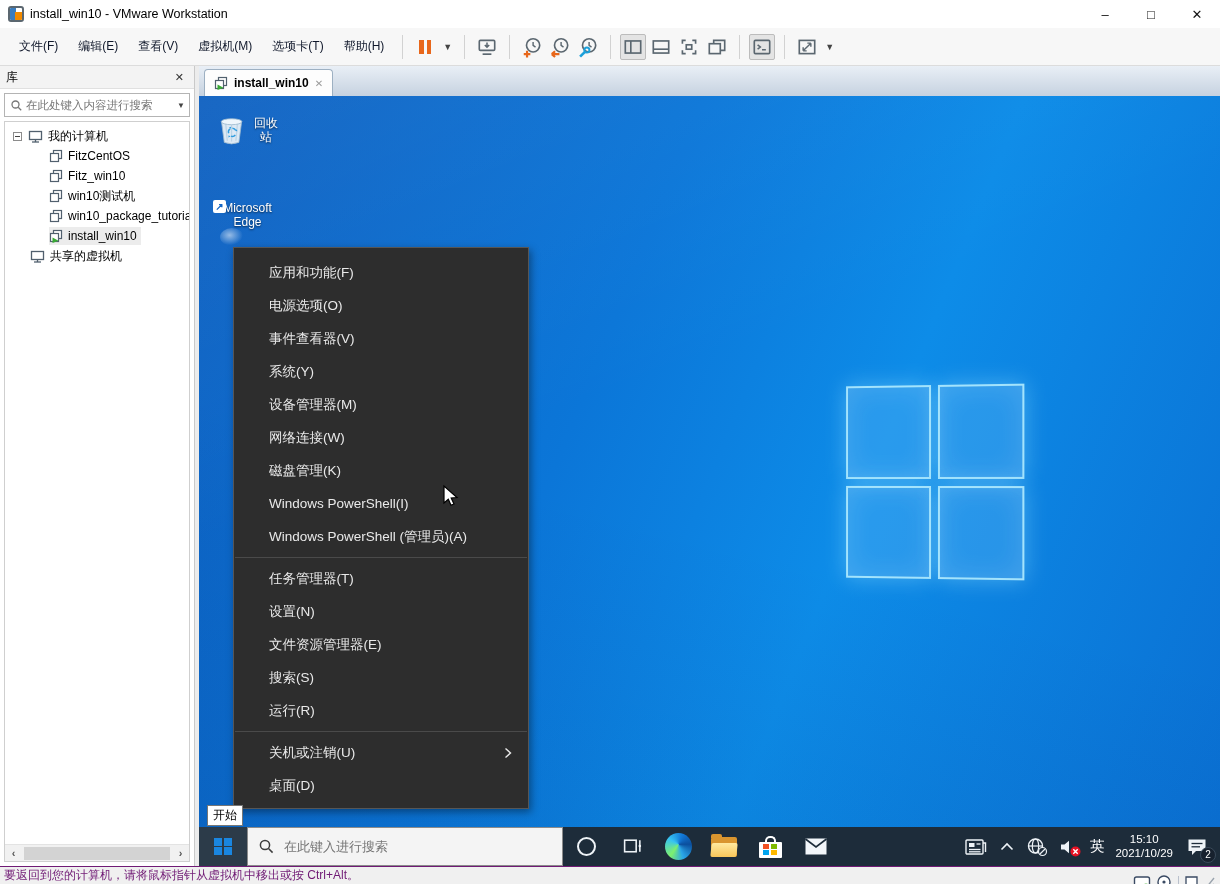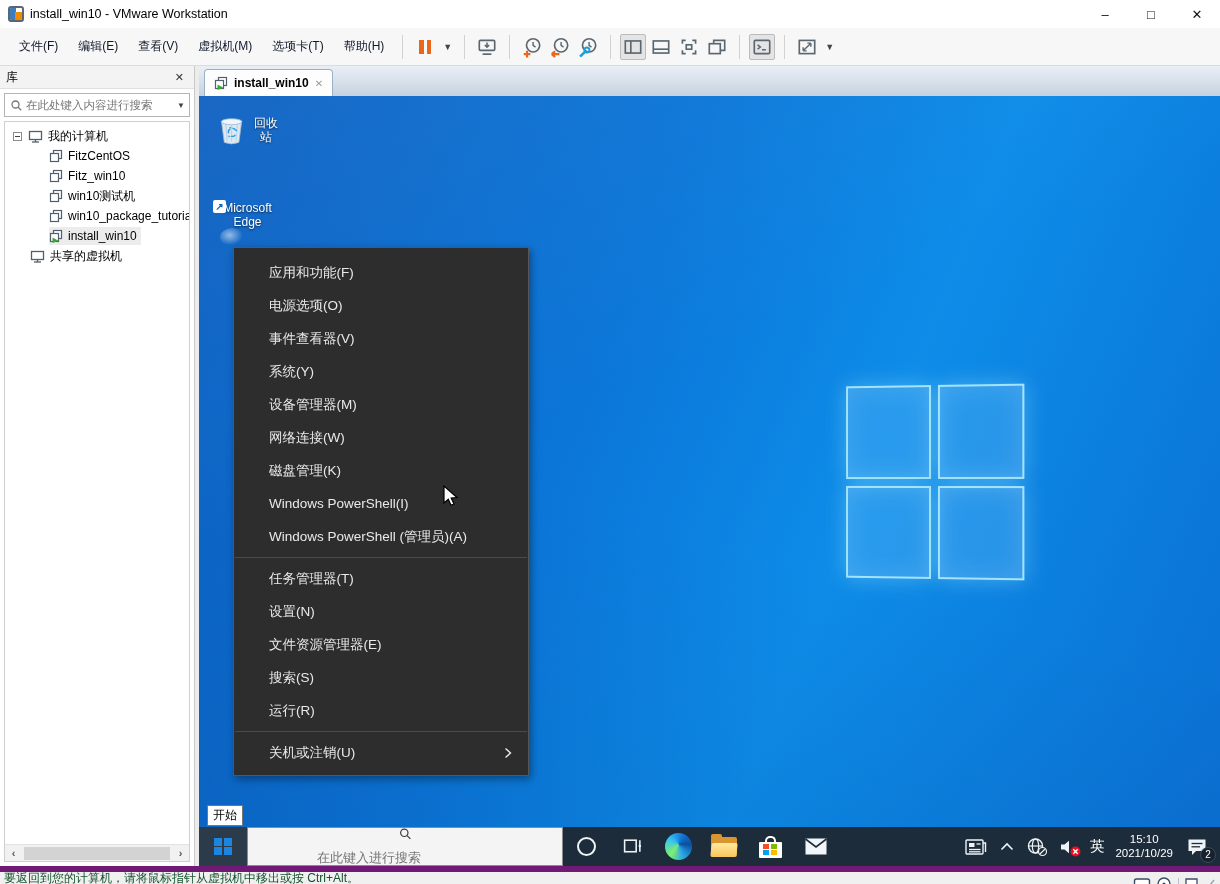--- a/index.html
+++ b/index.html
@@ -96,43 +96,43 @@
   display:flex; align-items:center; justify-content:center; padding:0 5px; font-size:12px; z-index:50; }
 
 
 .cursor { position:absolute; left:241px; top:388px; z-index:60; }
 
 
 .taskbar { position:absolute; left:0; right:0; bottom:0; height:39px; background:#1d2c3a; display:flex; align-items:stretch; z-index:30; }
 .start-btn { width:48px; display:flex; align-items:center; justify-content:center; background:#2c3b49; }
 .start-logo { display:grid; grid-template-columns:8px 8px; grid-template-rows:8px 8px; gap:1.5px; transform:rotate(0deg); }
 .start-logo i { background:#1a86e0; }
-.tsearch { width:316px; background:#f4f4f4; border:1px solid #8b8b8b; display:flex; align-items:center; gap:10px; padding:0 11px;flex-direction:column; }
+.tsearch { width:316px; background:#f4f4f4; border:1px solid #8b8b8b; display:flex; align-items:center; gap:10px; padding:0 11px; }
 .tsearch input { border:0; outline:0; background:transparent; flex:1; min-width:0; font-size:13px; color:#5a5a5a; font-family:"Liberation Sans", sans-serif; }
 .tbn { width:46px; display:flex; align-items:center; justify-content:center; }
 .cortana-ring { width:19px; height:19px; border:2.5px solid #eef3f7; border-radius:50%; }
 .folder { position:relative; width:26px; height:20px; }
 .folder .back { position:absolute; inset:0; background:#d9952f; border-radius:2px; }
 .folder .back::before { content:""; position:absolute; left:0; top:-3px; width:11px; height:4px; background:#d9952f; border-radius:2px 2px 0 0; }
 .folder .front { position:absolute; left:0; right:0; bottom:0; height:14px; background:linear-gradient(#ffe9a0,#f9c65a); border-radius:2px; transform:skewX(-6deg); }
 .store-bag { width:23px; height:22px; position:relative; }
 .store-bag .handle { position:absolute; left:6px; top:0; width:11px; height:9px; border:2px solid #fff; border-bottom:none; border-radius:5px 5px 0 0; }
 .store-bag .body { position:absolute; left:0; bottom:0; width:23px; height:16px; background:#fff; border-radius:1px; display:grid; grid-template-columns:6px 6px; grid-template-rows:5px 5px; gap:1.5px; align-content:center; justify-content:center; }
 .sb1{background:#f25022}.sb2{background:#7fba00}.sb3{background:#00a4ef}.sb4{background:#ffb900}
 
 .tray { margin-left:auto; display:flex; align-items:center; gap:11px; padding-right:10px; }
 .ime { color:#fff; font-size:14.5px; }
 .clock { color:#fff; font-size:11.5px; line-height:13.5px; text-align:center; }
 .action-wrap { position:relative; width:26px; height:24px; display:flex; align-items:center; justify-content:center; }
 .badge { position:absolute; right:-6px; bottom:-4px; width:16px; height:16px; border-radius:50%; background:#17212e; border:1px solid #3a4a5a;
   color:#fff; font-size:10px; display:flex; align-items:center; justify-content:center; }
 
 
-.statusbar { position:absolute; left:0; right:0; bottom:0; height:18px; background:#f0f0f0; border-top:6px solid #701a75;
-  display:flex; align-items:center; padding:0 4px; font-size:12px; color:#14532d; overflow:hidden; }
+.statusbar { position:absolute; left:0; right:0; bottom:0; height:18px; background:#f0f0f0; border-top:1px solid #701a75;
+  display:flex; align-items:center; padding:0 4px; font-size:12px; color:#701a75; overflow:hidden; }
 .sb-icons { margin-left:auto; display:flex; align-items:center; gap:5px; transform:translateY(7px); }
 .sb-sep { width:1px; height:14px; background:#b9c0cc; }
 </style>
 </head>
 <body>
 
 <div class="app">
 
   <div class="titlebar">
     <span class="vmw-logo"></span>
@@ -372,20 +372,21 @@
           <div class="mi">文件资源管理器(E)</div>
           <div class="mi">搜索(S)</div>
           <div class="mi">运行(R)</div>
           <div class="msep"></div>
           <div class="mi">
             <span>关机或注销(U)</span>
             <svg class="sub-arrow" width="8" height="12" viewBox="0 0 8 12">
               <path d="M1.5 1.5 L6.5 6 L1.5 10.5" fill="none" stroke="#e9e9e9" stroke-width="1.4"></path>
             </svg>
           </div>
+          <div class="mi">桌面(D)</div>
         </div>
 
         <div class="start-tip">开始</div>
 
         <svg class="cursor" width="22" height="24" viewBox="0 0 22 24">
           <path d="M4 2 L4 19 L8.3 15.2 L11 21.3 L14 20 L11.2 14 L17 13.6 Z" fill="#fff" stroke="#000" stroke-width="1.2"></path>
         </svg>
 
         <div class="taskbar">
           <div class="start-btn">

